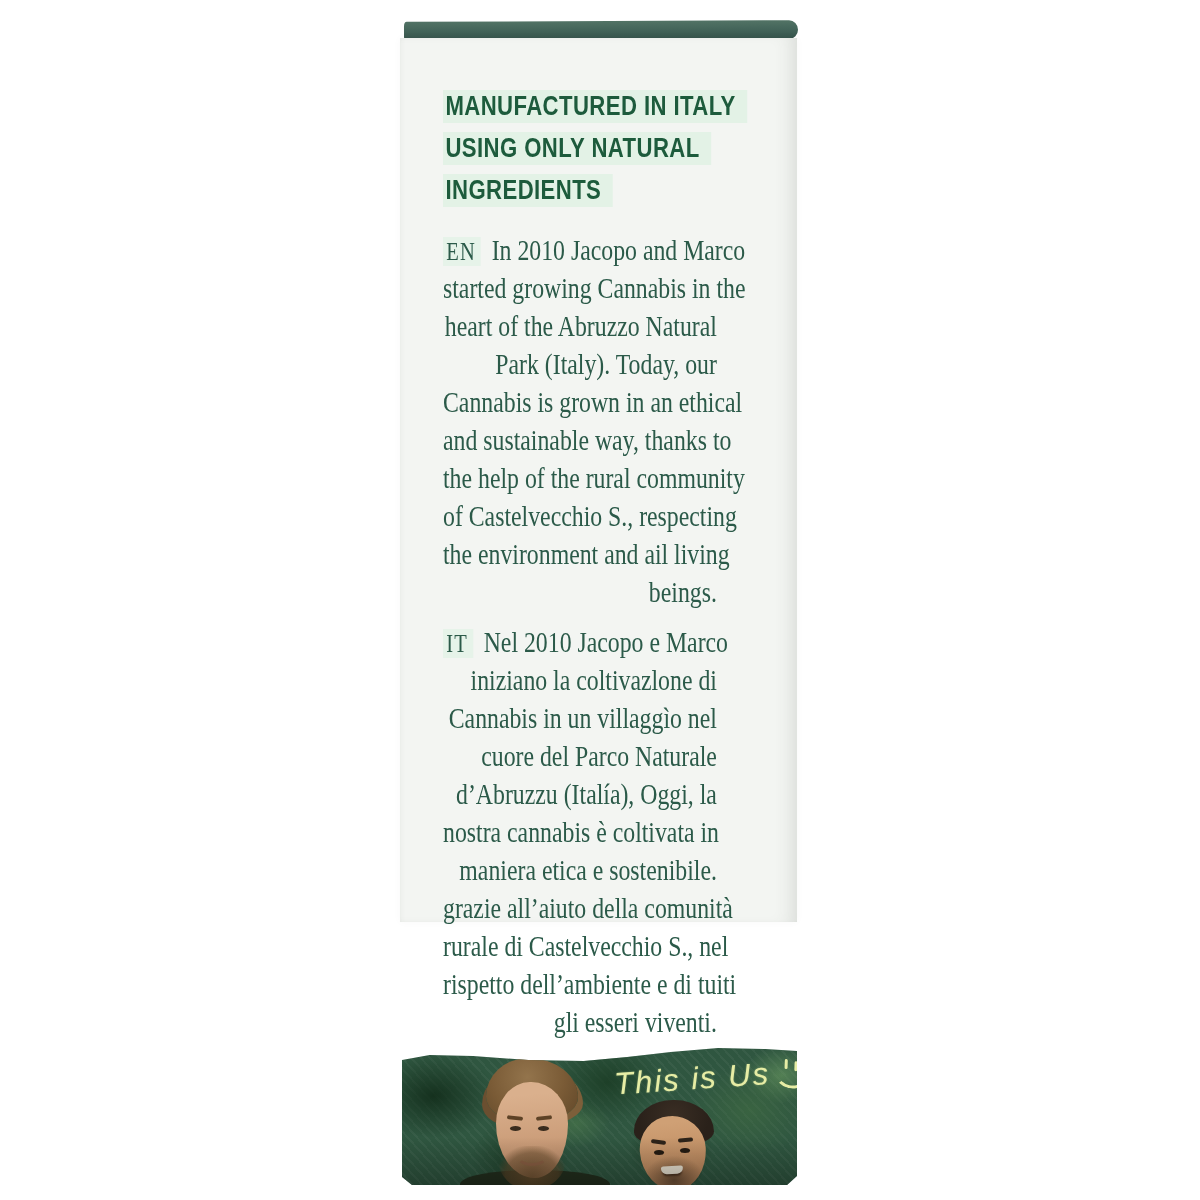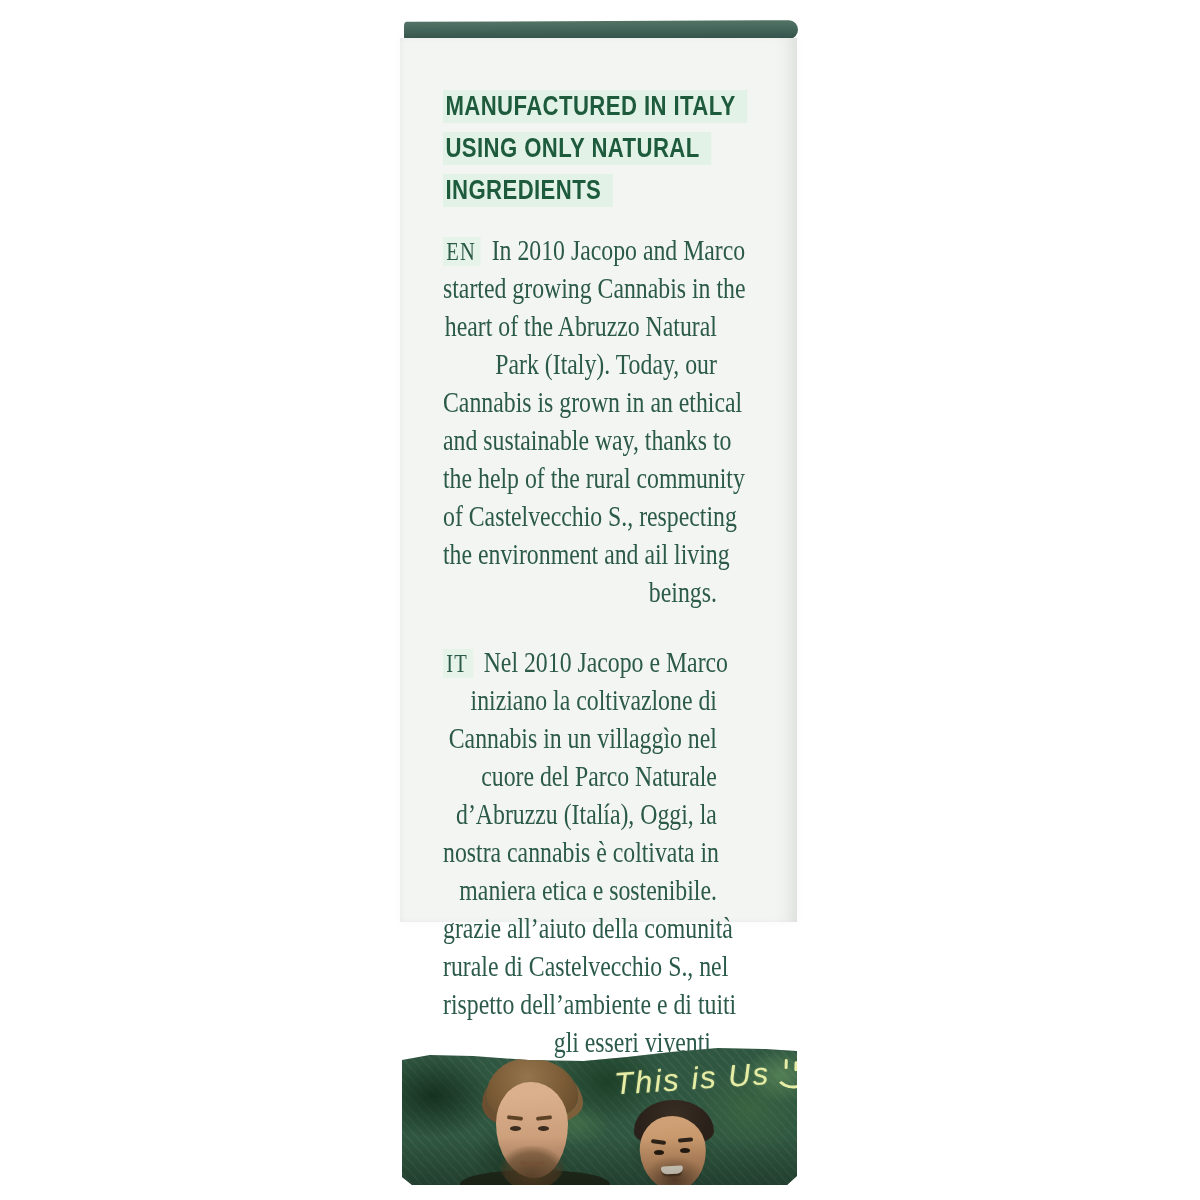--- a/index.html
+++ b/index.html
@@ -23,21 +23,21 @@
   
   .heading{display:flex;flex-direction:column;align-items:flex-start;gap:9px;}
   .hl-line{display:inline-block;background:#e3f2e6;color:#1d5b3c;
            font-family:"Liberation Sans",sans-serif;font-weight:bold;
            font-size:27px;line-height:29px;letter-spacing:.5px;
            padding:2px 14px 2px 3px;white-space:nowrap;
            transform:scaleX(.82);transform-origin:0 50%;}
 
   
   .para{margin-top:24px;color:#2b5a49;font-size:29px;line-height:38px;text-align:right;}
-  .para.it{margin-top:32px;}
+  .para.it{margin-top:12px;}
   .body-line{white-space:nowrap;transform:scaleX(.82);transform-origin:0 50%;
              height:38px;}
   .first-line{white-space:nowrap;transform:scaleX(.82);transform-origin:0 50%;
               height:38px;}
   .lang-tag{background:#e6f3e9;color:#2b5a49;font-size:25px;letter-spacing:1.5px;
             padding:1px 6px 1px 4px;margin-right:13px;}
 
   
   .photo{position:absolute;left:402px;top:1048px;width:395px;height:137px;
          background-color:#2f5640;

